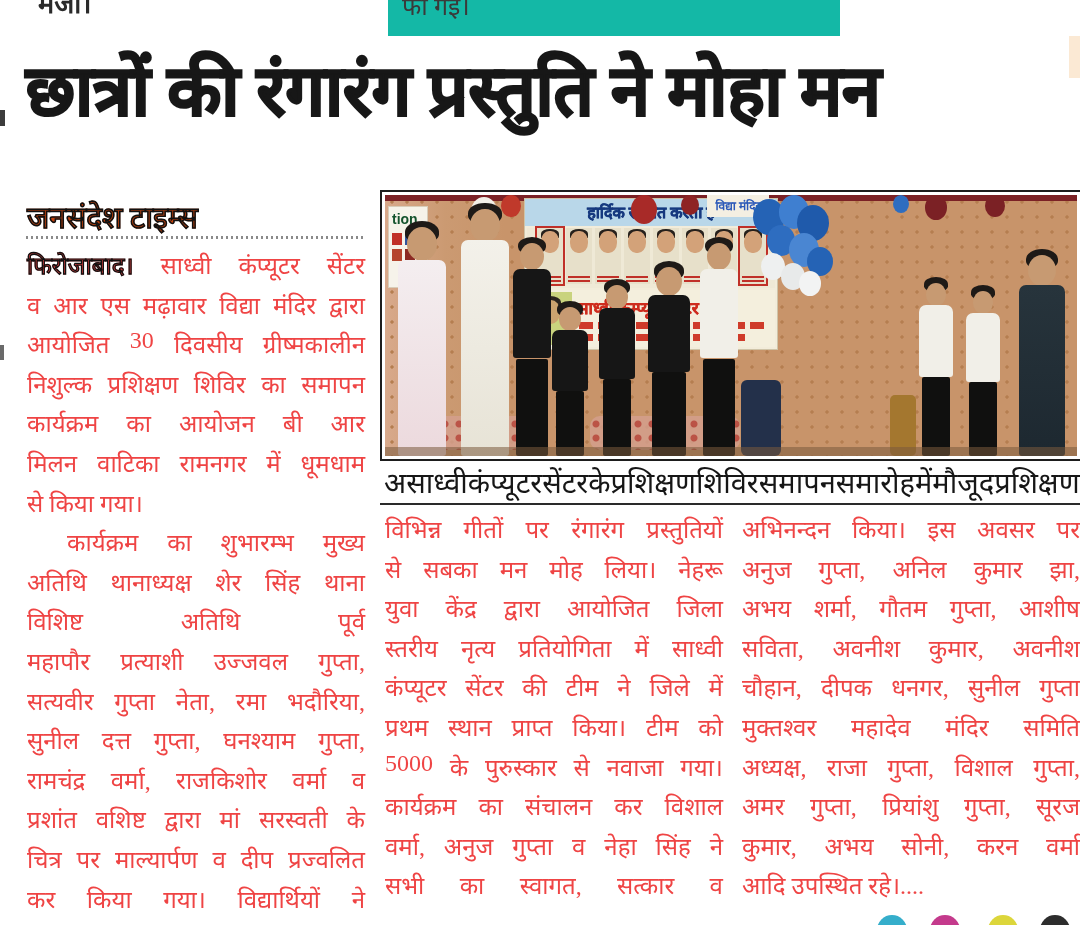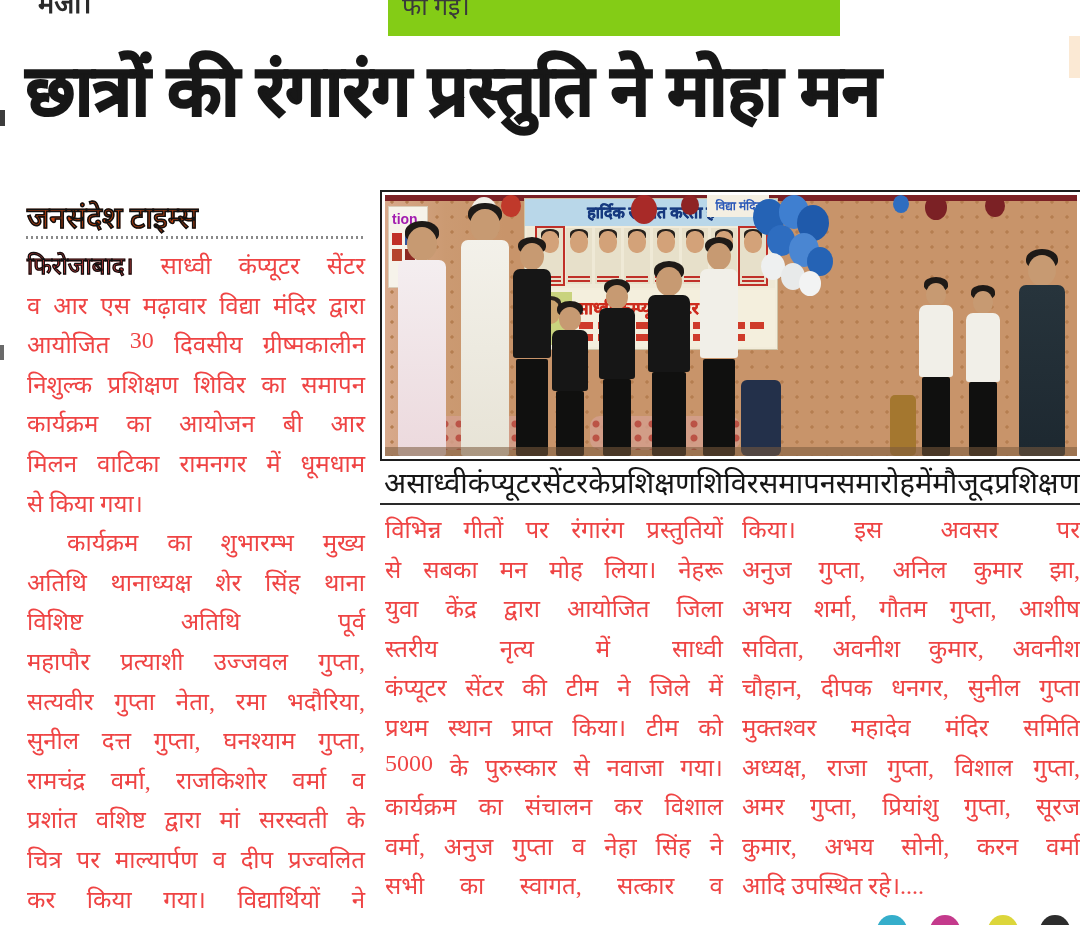--- a/index.html
+++ b/index.html
@@ -2,21 +2,21 @@
 <html><head>
 <meta charset="utf-8">
 <style>
   html,body{margin:0;padding:0;background:#ffffff;}
   .page{
     position:relative;width:1080px;height:925px;background:#ffffff;
     overflow:hidden;font-family:"Liberation Serif","DejaVu Sans",serif;color:#141414;
   }
   
   .frag-left{position:absolute;left:38px;top:-16px;font-size:27px;color:#2b2b2b;font-weight:bold;}
-  .frag-box{position:absolute;left:388px;top:0;width:452px;height:36px;background:#84cc16;overflow:hidden;}
+  .frag-box{position:absolute;left:388px;top:0;width:452px;height:36px;background:#14b8a6;overflow:hidden;}
   .frag-box span{position:absolute;left:14px;top:-12px;font-size:25px;color:#3a3a3a;}
   .frag-sliver{position:absolute;left:1069px;top:36px;width:11px;height:42px;background:#fbe9d4;}
   .edge-mark{position:absolute;left:0;background:#3c3c3c;}
   .edge-mark.m1{top:110px;width:5px;height:16px;}
   .edge-mark.m2{top:345px;width:4px;height:15px;background:#6a6a6a;}
   
   .headline{
     position:absolute;left:26px;top:38px;width:1054px;margin:0;
     font-size:70px;line-height:108px;font-weight:bold;color:#171717;
     -webkit-text-stroke:2px #171717;white-space:nowrap;
@@ -40,21 +40,21 @@
     background:
       radial-gradient(circle at 7px 7px,#b57e50 1.4px,transparent 1.9px),
       linear-gradient(90deg,#d8a98b 0,#cb9a72 60px,#c8946a 120px,#c8946a 100%);
     background-size:15px 15px,100% 100%;}
   .maroon-strip{position:absolute;left:0;top:0;width:100%;height:6px;background:#7b2125;}
   .stage-strip{position:absolute;left:0;bottom:0;width:100%;height:9px;background:#7a5a3c;opacity:.55;}
   .floral{position:absolute;bottom:6px;height:34px;border-radius:10px;
     background:radial-gradient(circle at 6px 8px,#b8443e 3px,transparent 4px),#d5a08f;background-size:14px 14px;opacity:.8;}
   .balloon{position:absolute;border-radius:50%;}
   .poster-chip{position:absolute;left:4px;top:12px;width:38px;height:80px;background:#f6f3ea;box-shadow:0 0 0 1px #d8cdb9;}
-  .poster-chip .ptxt{position:absolute;left:3px;top:4px;color:#a21caf;font-weight:bold;font-size:14px;font-family:"Liberation Sans",sans-serif;}
+  .poster-chip .ptxt{position:absolute;left:3px;top:4px;color:#14532d;font-weight:bold;font-size:14px;font-family:"Liberation Sans",sans-serif;}
   .poster-chip .sq{position:absolute;width:10px;height:12px;}
   
   .banner{position:absolute;left:140px;top:4px;width:252px;height:150px;background:#f2ecda;box-shadow:0 0 0 1px #cfc4a8;}
   .banner-head{position:absolute;left:0;top:0;width:100%;height:27px;background:#b9d7e9;
     color:#16397f;font-weight:bold;font-size:16px;line-height:27px;text-align:center;-webkit-text-stroke:0.4px #16397f;}
   .banner-row{position:absolute;left:2px;top:29px;width:248px;height:60px;display:flex;gap:3px;justify-content:center;background:#efe9d6;}
   .mini{width:26px;height:56px;position:relative;background:#e7e0ca;}
   .mini .mface{position:absolute;left:4px;top:3px;width:18px;height:22px;border-radius:45%;background:#d3a279;}
   .mini .mhair{position:absolute;left:4px;top:1px;width:18px;height:9px;border-radius:50% 50% 0 0;background:#26201c;}
   .mini .mcap{position:absolute;left:2px;bottom:2px;width:22px;height:8px;
@@ -232,20 +232,21 @@
       <div class="tline">
         <span>युवा</span>
         <span>केंद्र</span>
         <span>द्वारा</span>
         <span>आयोजित</span>
         <span>जिला</span>
       </div>
       <div class="tline">
         <span>स्तरीय</span>
         <span>नृत्य</span>
+        <span>प्रतियोगिता</span>
         <span>में</span>
         <span>साध्वी</span>
       </div>
       <div class="tline">
         <span>कंप्यूटर</span>
         <span>सेंटर</span>
         <span>की</span>
         <span>टीम</span>
         <span>ने</span>
         <span>जिले</span>
@@ -286,20 +287,21 @@
       <div class="tline">
         <span>सभी</span>
         <span>का</span>
         <span>स्वागत,</span>
         <span>सत्कार</span>
         <span>व</span>
       </div>
     </div>
   <div class="col col-right">
       <div class="tline">
+        <span>अभिनन्दन</span>
         <span>किया।</span>
         <span>इस</span>
         <span>अवसर</span>
         <span>पर</span>
       </div>
       <div class="tline">
         <span>अनुज</span>
         <span>गुप्ता,</span>
         <span>अनिल</span>
         <span>कुमार</span>

